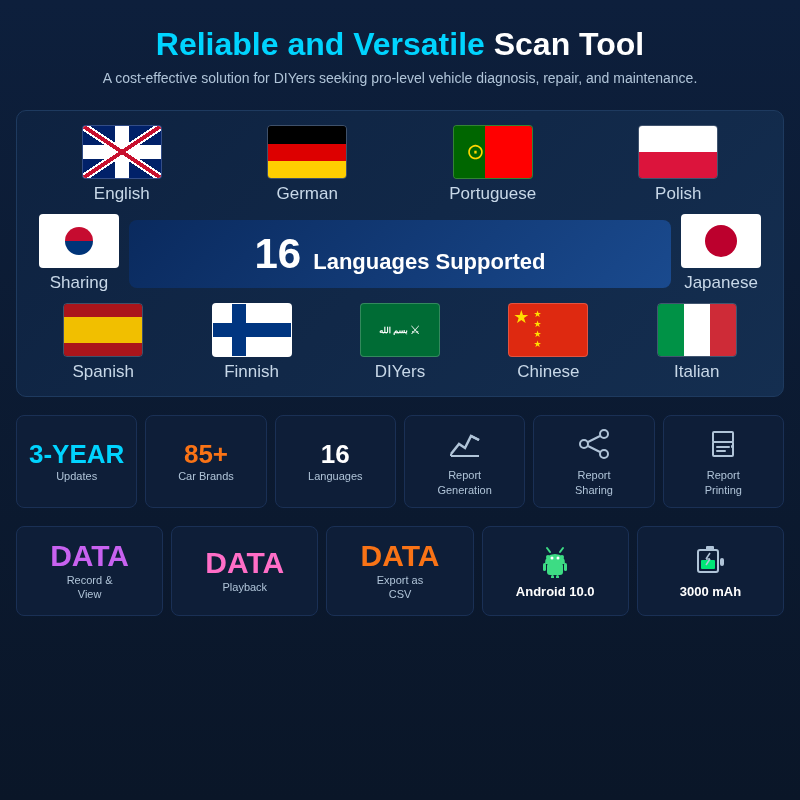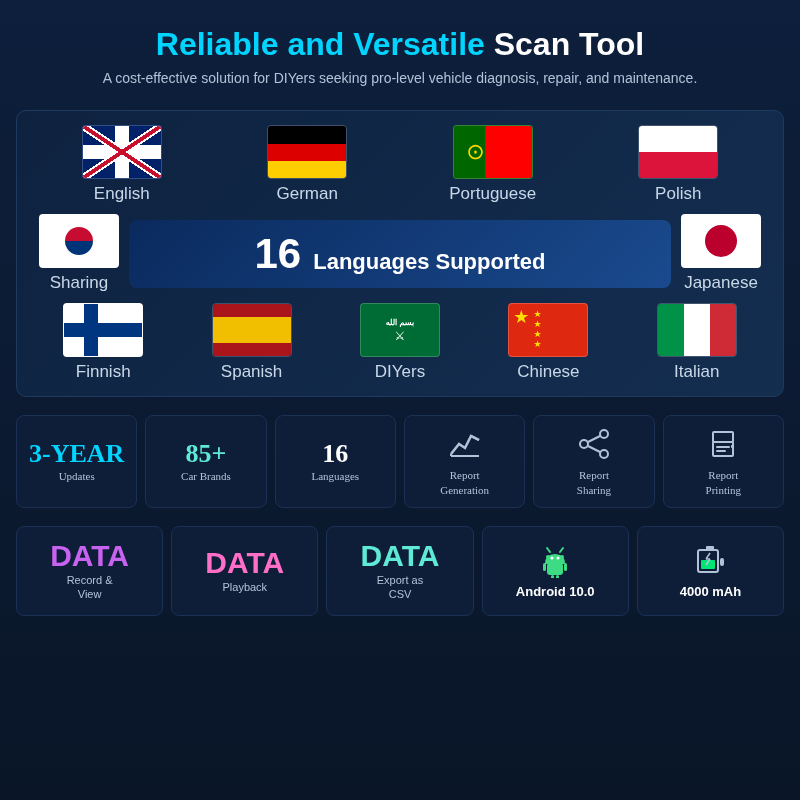--- a/index.html
+++ b/index.html
@@ -162,21 +162,21 @@
     .flag-fi::before {
       content: '';
       position: absolute;
       left: 0; right: 0;
       top: 35%; height: 14px;
       background: #003580;
       z-index: 1;
     }
 
     
-    .flag-ar { background: #006C35; display: flex; flex-direction: column; align-items: center; justify-content: center; gap: 2px; }
+    .flag-ar { background: #006C35; display: flex; align-items: center; justify-content: center; gap: 2px; }
     .flag-ar .text-line { color: white; font-size: 8px; letter-spacing: 1px; font-weight: bold; }
     .flag-ar .sword { color: white; font-size: 12px; }
 
     
     .flag-cn { background: #DE2910; display: flex; align-items: flex-start; justify-content: flex-start; padding: 4px; }
     .flag-cn .big-star { color: #FFDE00; font-size: 18px; line-height: 1; }
     .flag-cn .small-stars { display: flex; flex-direction: column; gap: 1px; margin-left: 4px; margin-top: 2px; }
     .flag-cn .small-star { color: #FFDE00; font-size: 9px; line-height: 1; }
 
     
@@ -210,38 +210,37 @@
       background: #0e1e38;
       border: 1px solid #1a3055;
       border-radius: 8px;
       display: flex;
       flex-direction: column;
       align-items: center;
       justify-content: center;
       padding: 10px 6px;
       min-height: 90px;
       text-align: center;
-      font-family: Liberation Serif, serif;
     }
 
     .feature-card .feat-label-top {
       font-size: 26px;
       font-weight: 900;
       line-height: 1;
     }
 
     .feature-card .feat-label-bottom {
       font-size: 11px;
       color: #b0c4d8;
       margin-top: 2px;
       line-height: 1.3;
     }
 
     .cyan-text { color: #00d4ff; }
-    .green-text { color: #5eead4; }
+    .green-text { color: #f97316; }
     .purple-text { color: #c862f0; }
     .pink-text { color: #ff6ec7; }
     .white-text { color: white; }
 
     
     .bottom-section {
       display: flex;
       gap: 8px;
       justify-content: center;
     }
@@ -364,30 +363,30 @@
       <div class="lang-item">
         <div class="flag flag-jp">
           <div class="circle"></div>
         </div>
         <span class="lang-label">Japanese</span>
       </div>
     </div>
 
     <div class="lang-row">
       <div class="lang-item">
-        <div class="flag flag-fi"></div>
-        <span class="lang-label">Finnish</span>
-      </div>
-      <div class="lang-item">
         <div class="flag flag-es">
           <div class="s1"></div>
             <div class="s2"></div>
             <div class="s3"></div>
         </div>
         <span class="lang-label">Spanish</span>
+      </div>
+      <div class="lang-item">
+        <div class="flag flag-fi"></div>
+        <span class="lang-label">Finnish</span>
       </div>
       <div class="lang-item">
         <div class="flag flag-ar">
           <div class="text-line">بسم الله</div>
           <div class="sword">⚔</div>
         </div>
         <span class="lang-label">DIYers</span>
       </div>
       <div class="lang-item">
         <div class="flag flag-cn">
@@ -504,18 +503,18 @@
       <svg class="icon-svg" viewBox="0 0 36 36" fill="none">
         <rect x="6" y="8" width="20" height="22" rx="2" stroke="#b0c4d8" stroke-width="2"></rect>
         <rect x="14" y="4" width="8" height="4" rx="1" fill="#b0c4d8"></rect>
         <rect x="9" y="18" width="14" height="9" rx="1" fill="#00e676"></rect>
         <line x1="18" y1="11" x2="14" y2="17" stroke="#b0c4d8" stroke-width="1.5"></line>
         <line x1="14" y1="17" x2="18" y2="17" stroke="#b0c4d8" stroke-width="1.5"></line>
         <line x1="18" y1="17" x2="14" y2="23" stroke="#b0c4d8" stroke-width="1.5"></line>
 
         <rect x="28" y="16" width="4" height="8" rx="2" fill="#b0c4d8"></rect>
       </svg>
-      <div class="value-label">4000 mAh</div>
+      <div class="value-label">3000 mAh</div>
     </div>
 
   </div>
 
 </div>
 
 </body></html>

